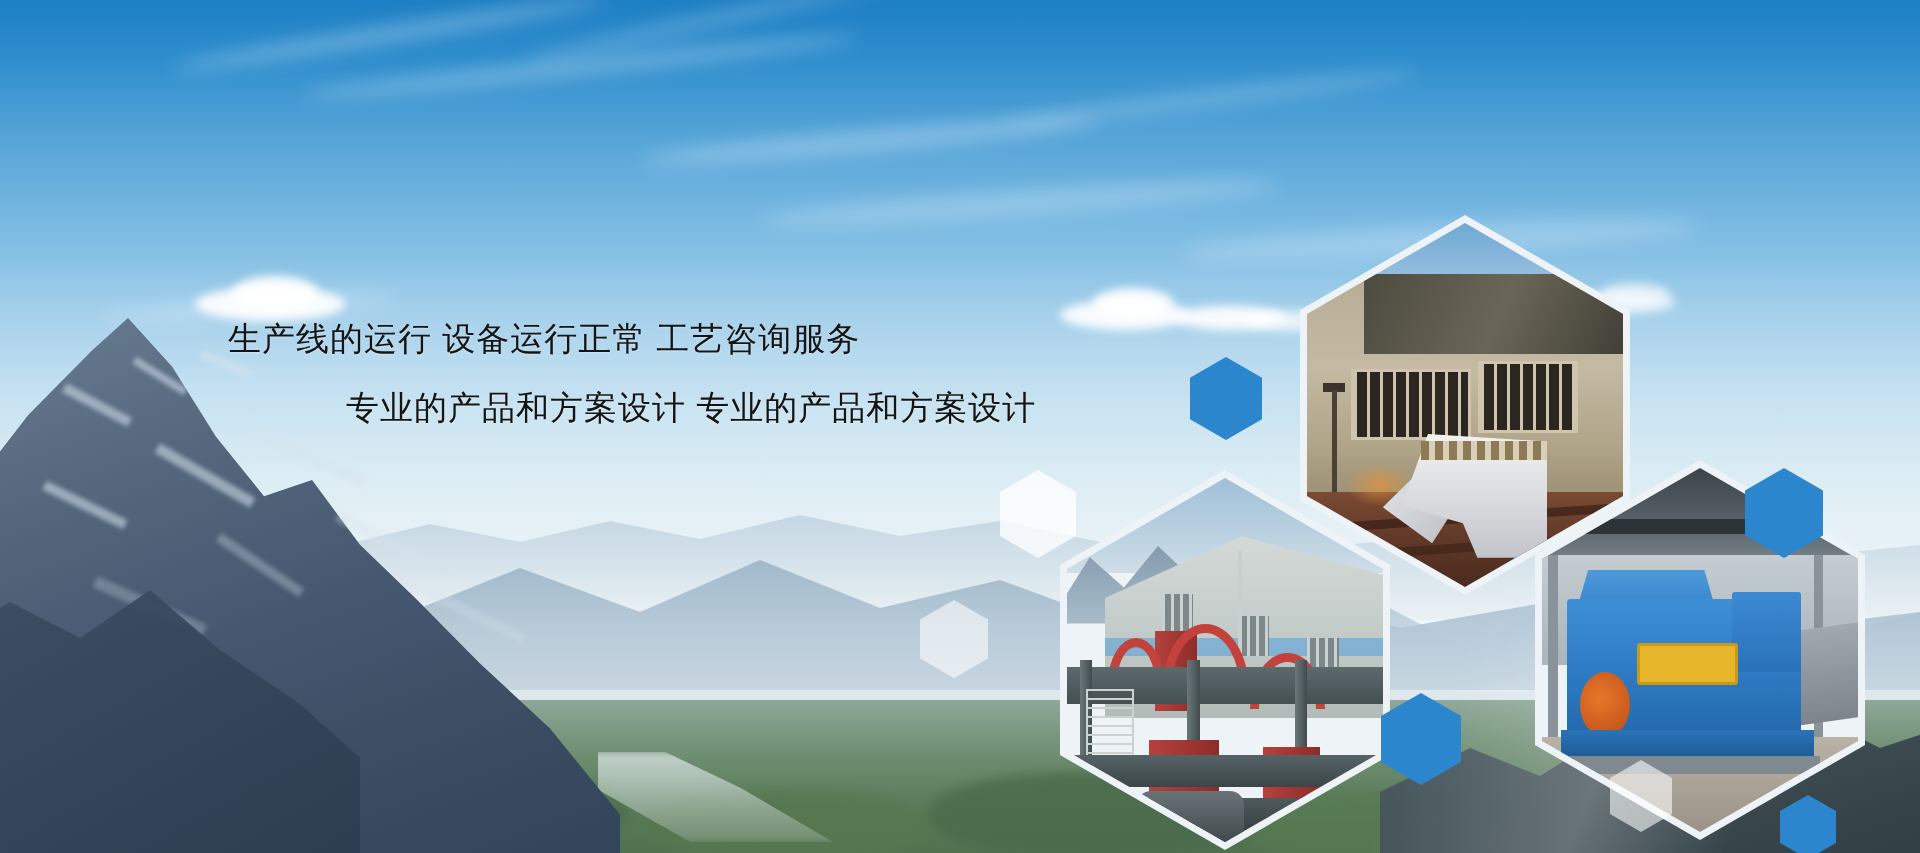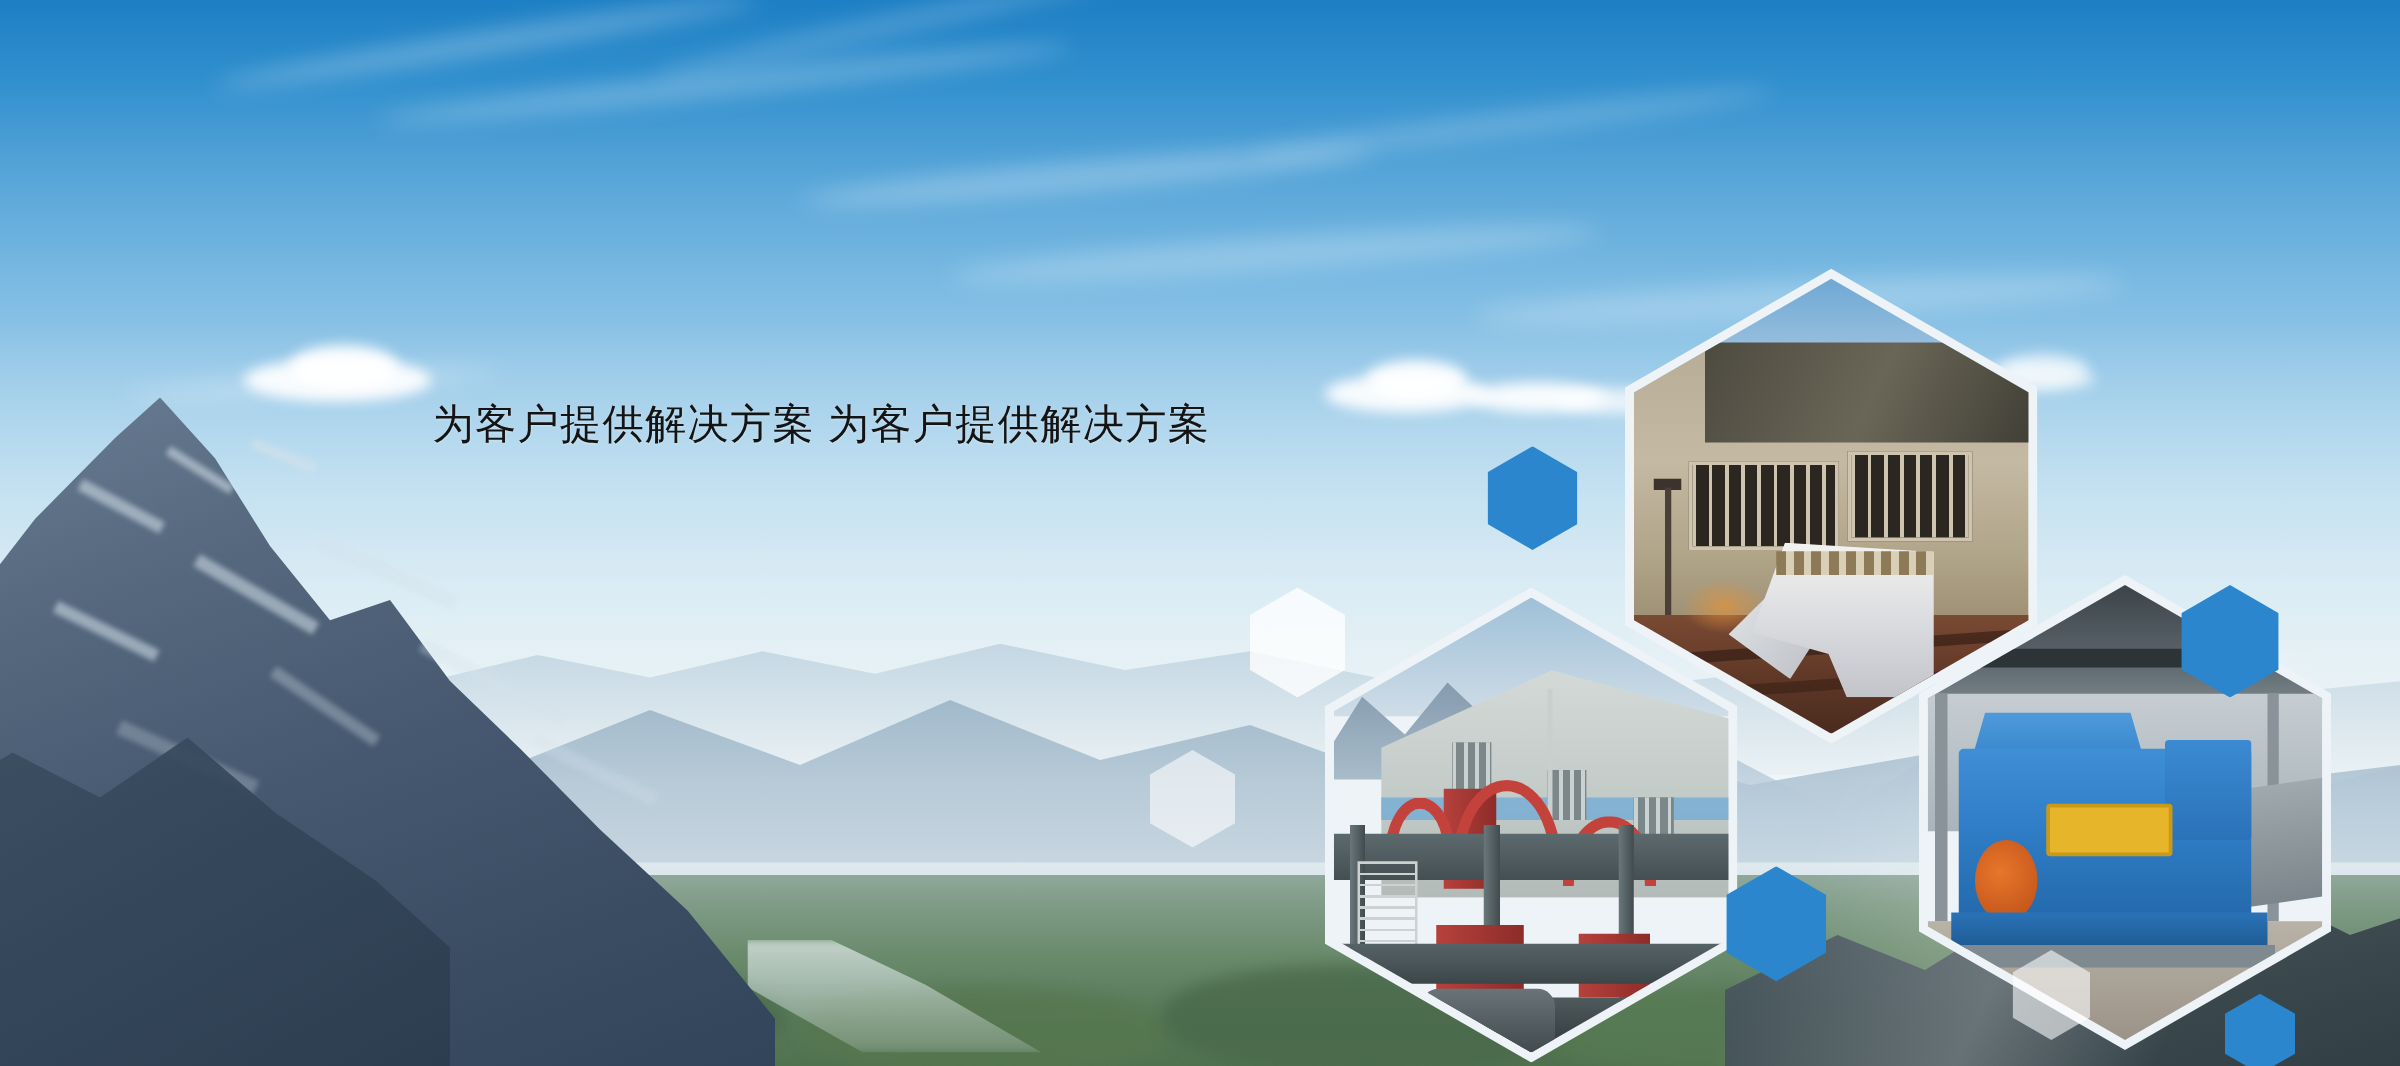--- a/index.html
+++ b/index.html
@@ -352,21 +352,22 @@
   <div class="streak s7"></div>
   <div class="streak s8"></div>
   <div class="streak s9"></div>
   <div class="streak s10"></div>
   <div class="peak-left2"></div>
 
   <div class="rock-right"></div>
   <div class="beam"></div>
 
   <div class="headline">
-    <div class="hl-line hl-line2">为客户提供解决方案  为客户提供解决方案</div>
+    <div class="hl-line hl-line1">生产线的运行 设备运行正常 工艺咨询服务</div>
+    <div class="hl-line hl-line2">专业的产品和方案设计  专业的产品和方案设计</div>
   </div>
 
   <div class="hex hex-blue" id="hexb1"></div>
   <div class="hex hex-white" id="hexw1"></div>
   <div class="hex hex-white-soft" id="hexw2"></div>
 
   <div class="hex-frame" id="photo1-frame"></div>
   <div class="hex-photo" id="photo1">
     <div class="scene">
       <div class="ph1-sky"></div>

